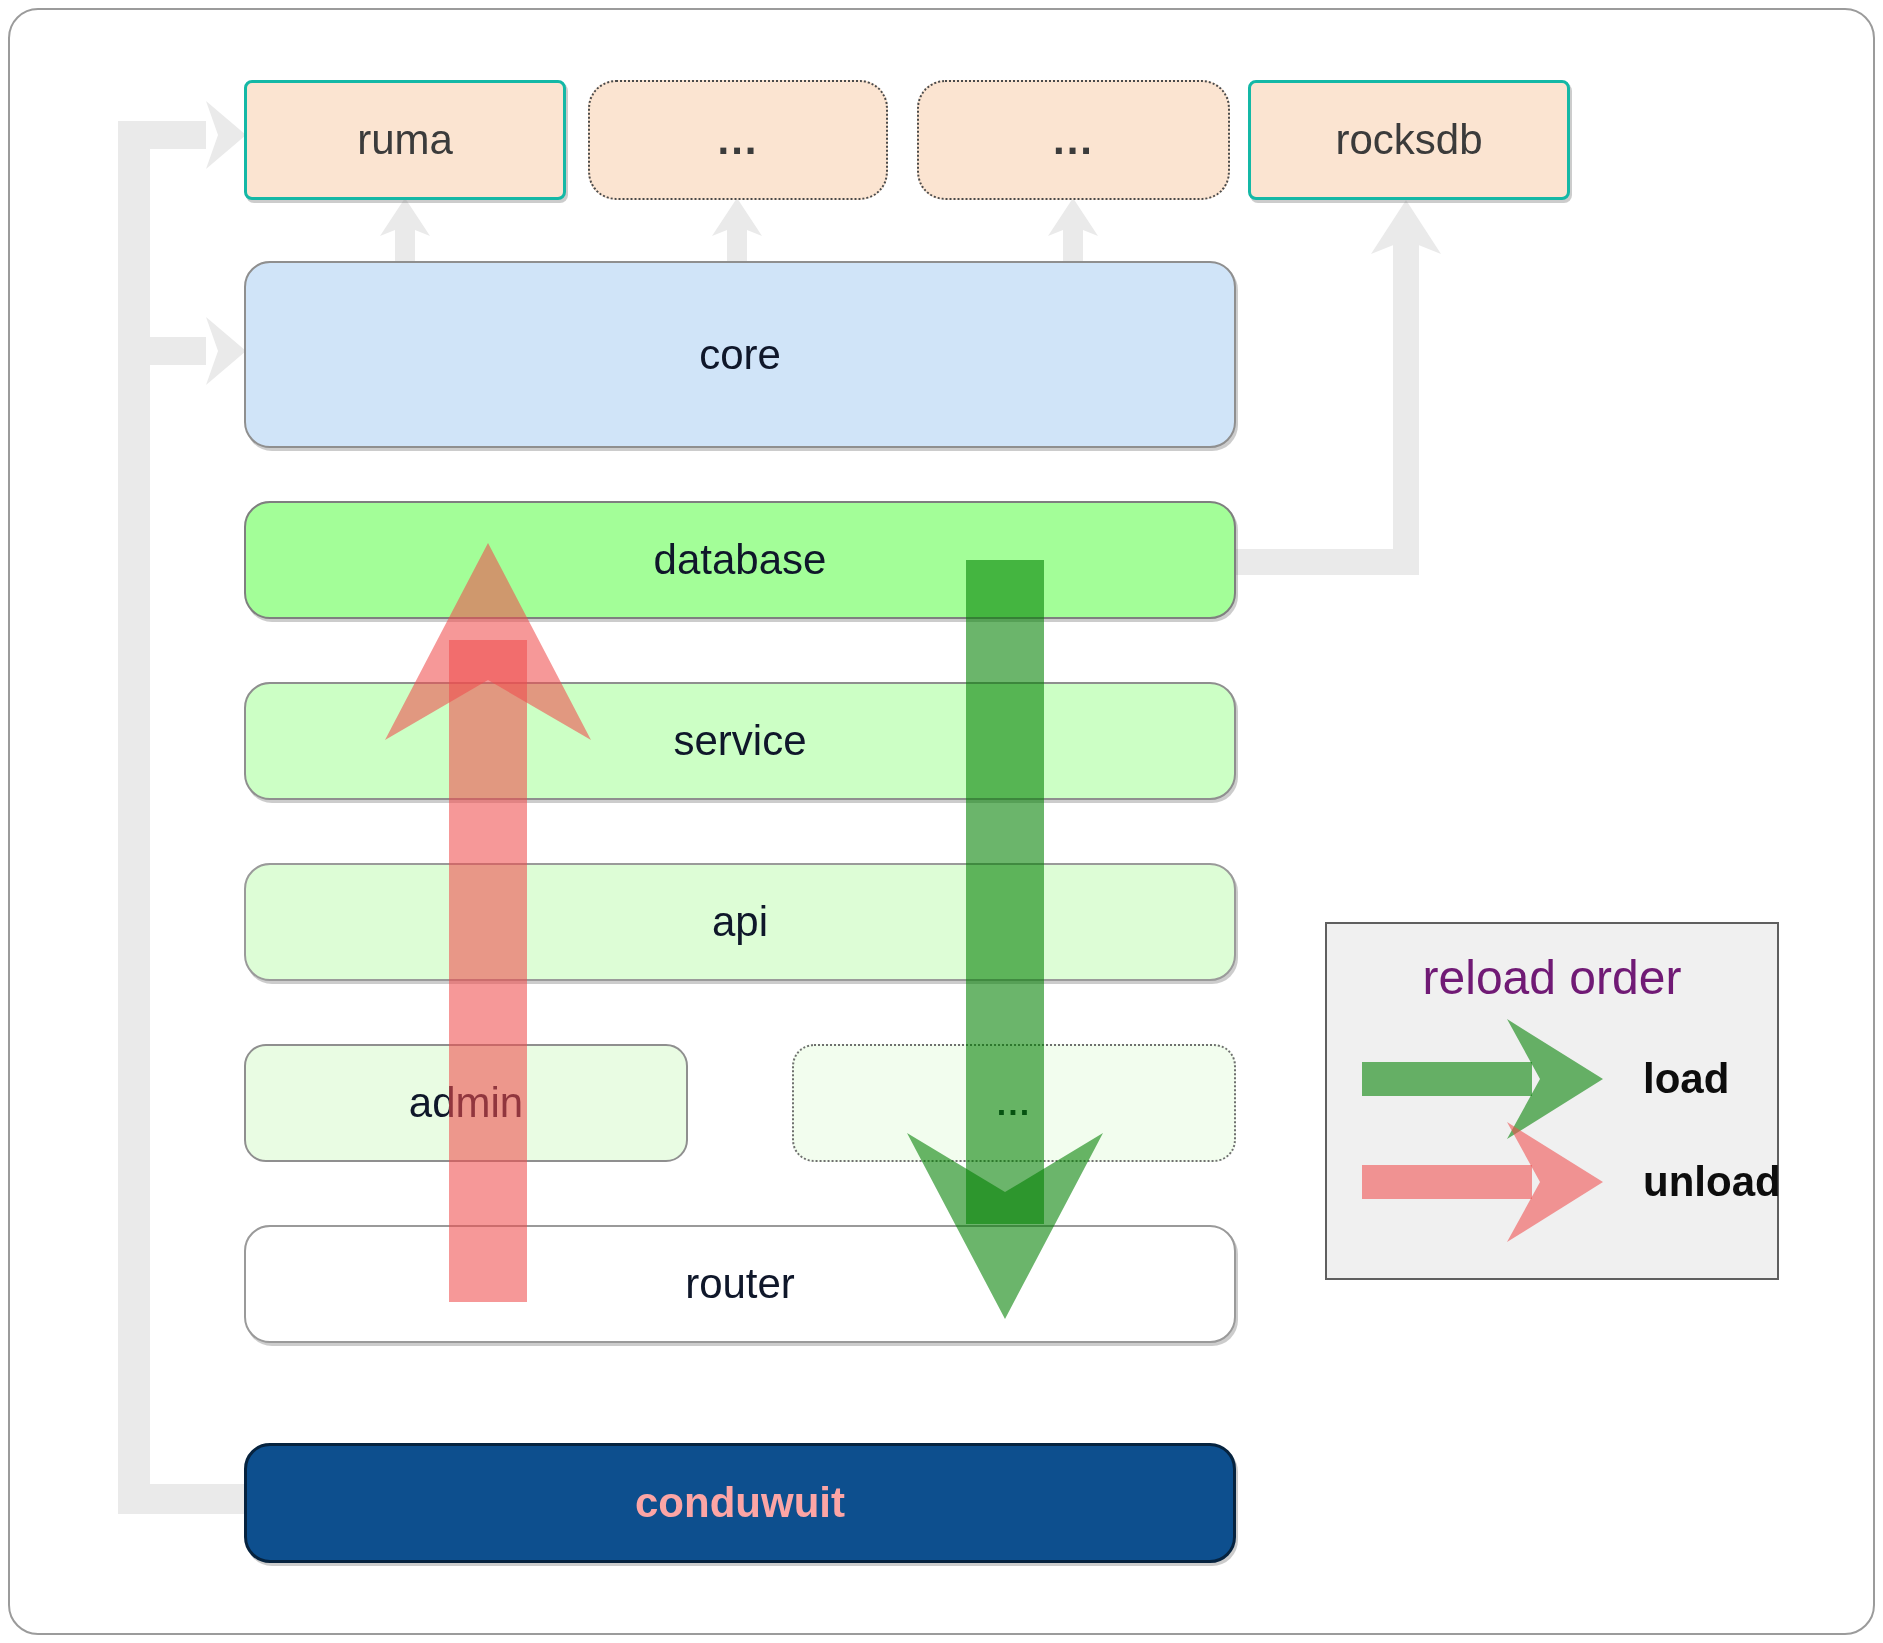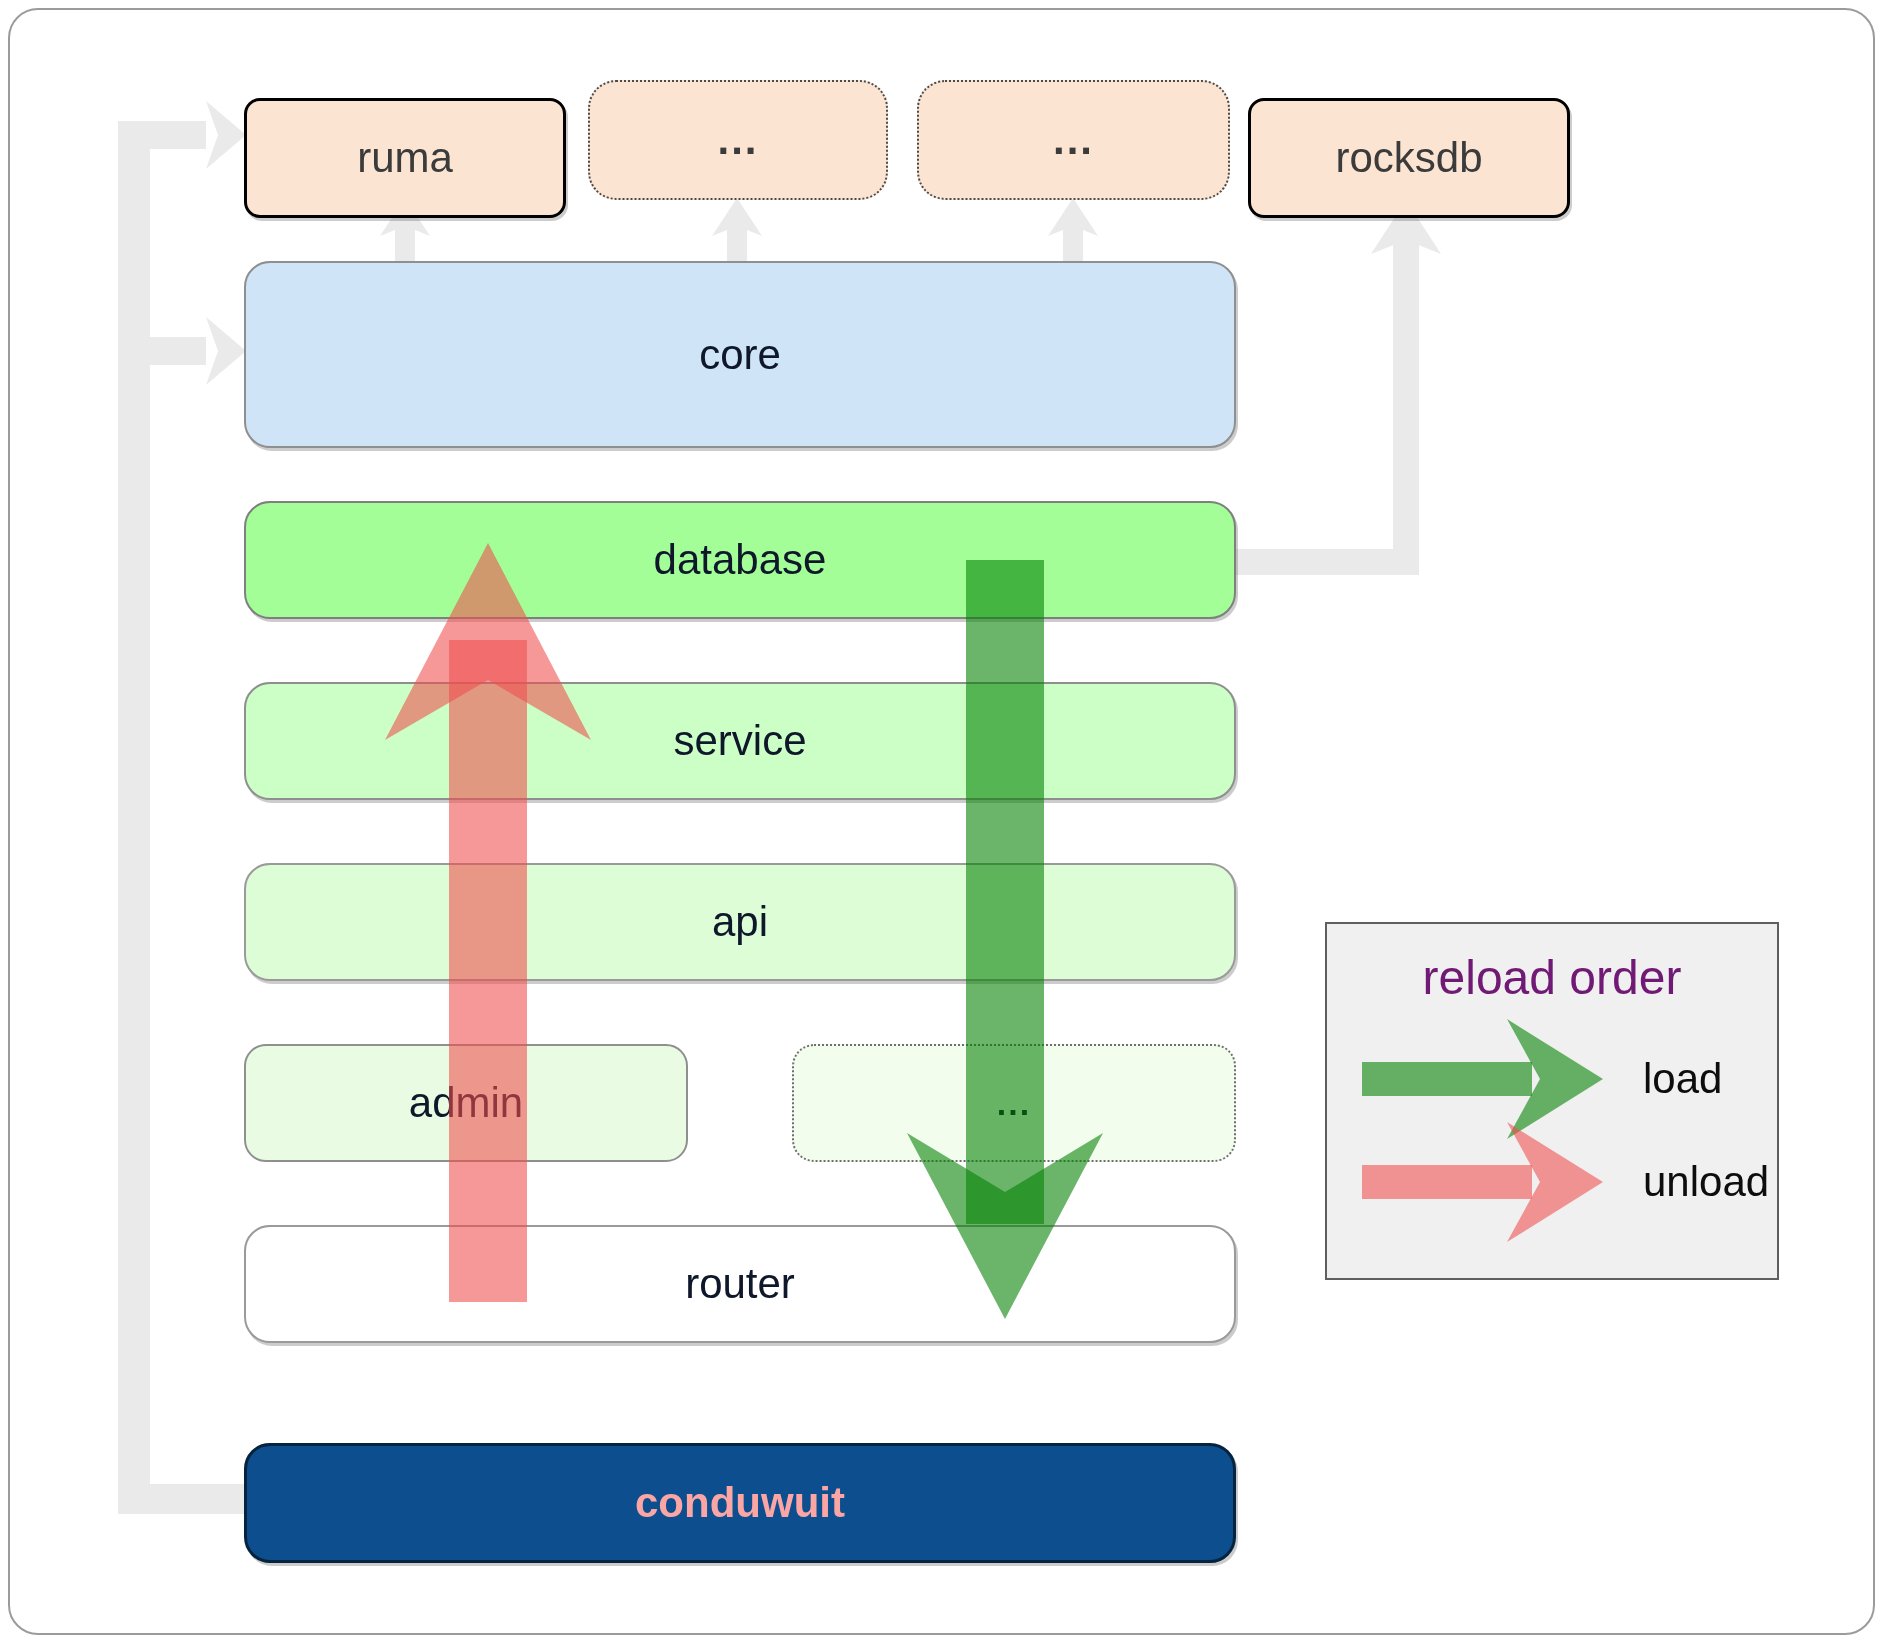--- a/index.html
+++ b/index.html
@@ -17,42 +17,42 @@
   .layer{position:absolute;left:0;top:0;width:1883px;height:1643px;pointer-events:none;}
   .node{
     position:absolute;display:flex;align-items:center;justify-content:center;
     box-sizing:border-box;
     font-size:42px;color:#0f172a;
     border-radius:26px;
     box-shadow:2px 3px 0 rgba(110,110,110,0.35);
   }
   .node .lbl{white-space:nowrap;}
   .peach{background:var(--peach,#fbe4d1);}
-  .solid-dark{border:3px solid #000000;border-radius:16px;color:#3b3b3b;margin-top:18px;}
+  .solid-dark{border:3px solid #14b8a6;border-radius:8px;color:#3b3b3b;}
   .dotted-dark{border:2.5px dotted #4a4a4a;border-radius:28px;color:#3b3b3b;box-shadow:none;}
   .n-core{background:var(--core-blue,#d0e4f8);border:2px solid #8f8f8f;}
   .n-database{background:var(--database-green,#a3fe98);border:2px solid #7f7f7f;}
   .n-service{background:var(--service-green,#ccffc5);border:2px solid #8f8f8f;}
   .n-api{background:var(--api-green,#ddfdd6);border:2px solid #9a9a9a;}
   .n-admin{background:var(--admin-green,#e9fce3);border:2px solid #8f8f8f;border-radius:22px;box-shadow:none;}
   .n-admin-dots{background:var(--admin-dots-green,#f2fdee);border:2px dotted #6f6f6f;border-radius:22px;box-shadow:none;font-size:34px;}
   .n-router{background:#ffffff;border:2.5px solid #9a9a9a;}
   .n-conduwuit{background:var(--conduwuit-blue,#0d4f8e);border:3px solid #06233f;color:#fca5a5;font-weight:bold;}
   .dots{font-weight:bold;letter-spacing:2px;}
   .legend{
     position:absolute;left:1325px;top:922px;width:454px;height:358px;
     background:var(--legend-bg,#f0f0f0);
     border:2px solid #5f5f5f;box-sizing:border-box;
   }
   .legend-title{
     position:absolute;left:0;top:26px;width:100%;
     text-align:center;font-size:48px;color:#701a75;
   }
   .legend-label{
-    position:absolute;left:316px;font-size:42px;color:#0d0d0d;line-height:46px;
+    position:absolute;left:316px;font-size:42px;color:#0d0d0d;line-height:46px;font-weight:bold;
   }
   .legend-label.load{top:132px;}
   .legend-label.unload{top:235px;}
   .legend-svg{position:absolute;left:0;top:0;width:454px;height:358px;}
 </style>
 </head>
 <body>
 
 <div class="canvas">
 

